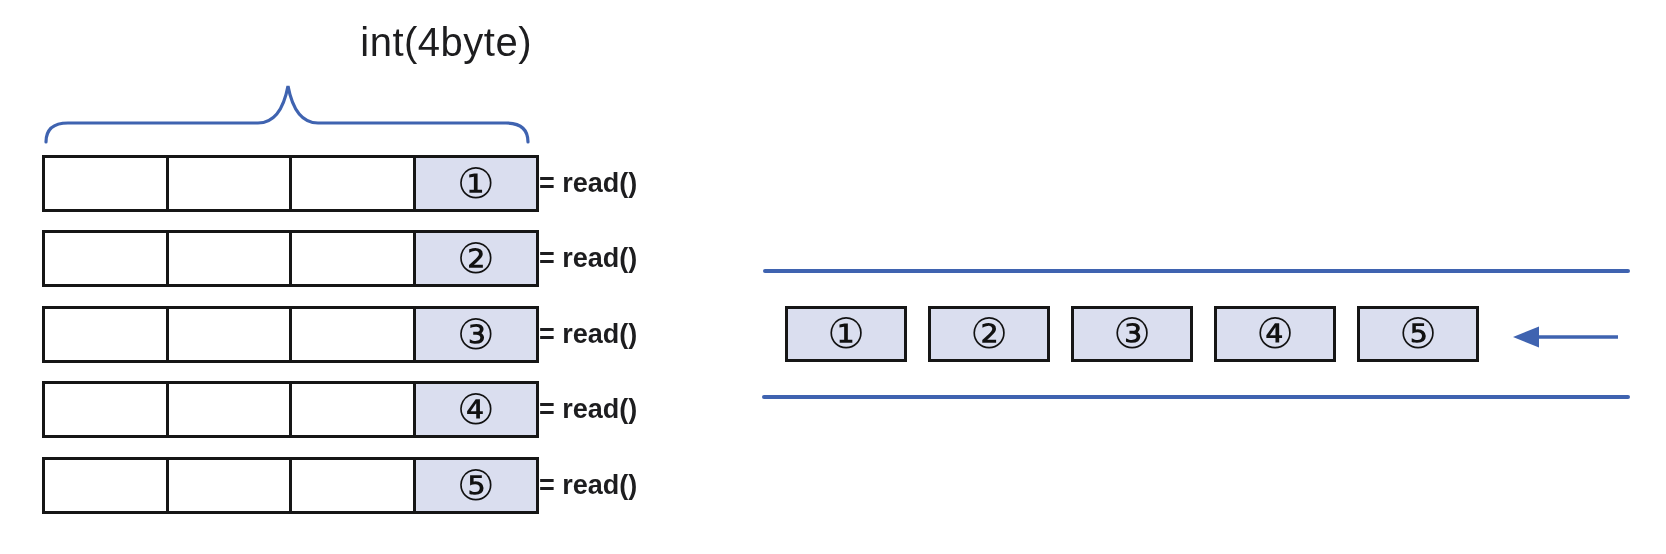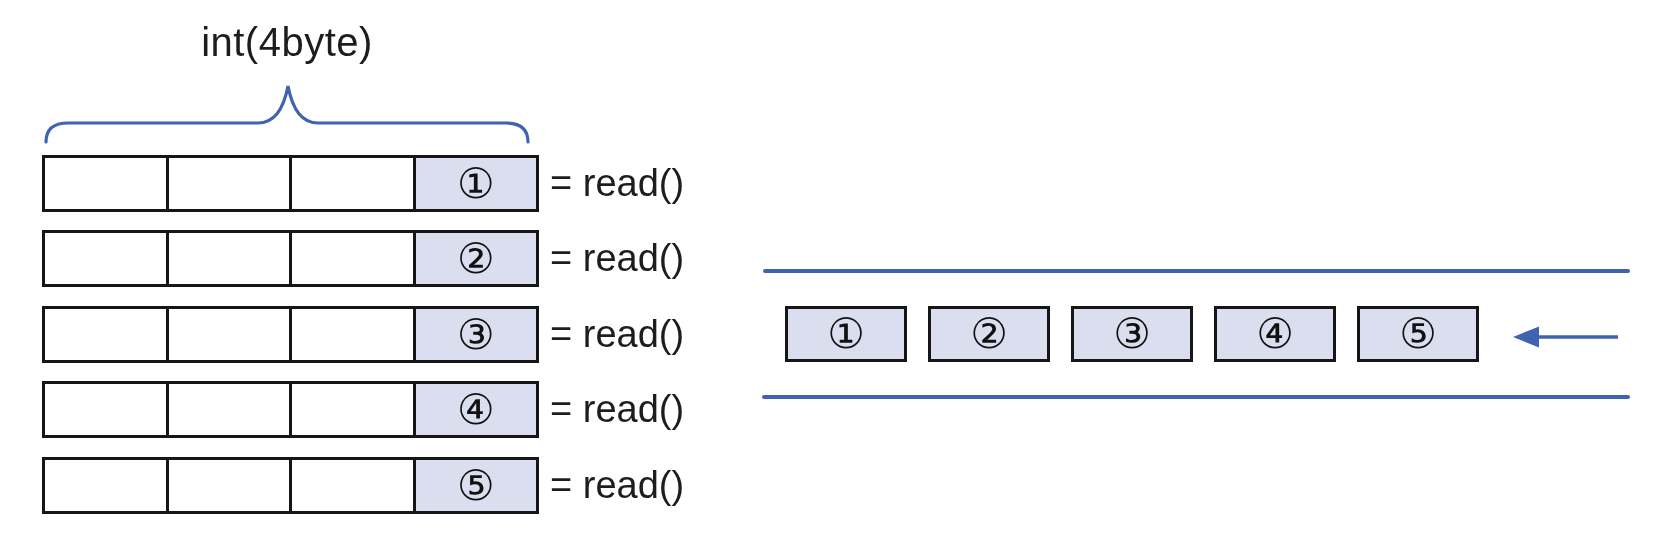--- a/index.html
+++ b/index.html
@@ -13,21 +13,21 @@
   body{font-family:"Liberation Sans",sans-serif;color:var(--ink);}
   .canvas{
     position:relative;
     width:1666px;height:554px;
     background:#ffffff;
     overflow:hidden;
   }
   
   .int-label{
     position:absolute;left:42px;top:20px;width:490px;
-    text-align:center;font-size:40px;font-weight:300;
+    text-align:right;font-size:40px;font-weight:300;
     letter-spacing:0.5px;color:var(--ink);
   }
   .brace{position:absolute;left:42px;top:80px;}
   .mem-row{
     position:absolute;left:42px;height:57px;
     display:flex;align-items:center;
   }
   .row-0{top:155px}.row-1{top:230px}.row-2{top:306px}.row-3{top:381px}.row-4{top:457px}
   .byte-cells{
     width:497px;height:57px;display:flex;
@@ -37,21 +37,21 @@
   .cell:last-child{border-right:none;}
   .cell.value{
     background:var(--fill);
     display:flex;align-items:center;justify-content:center;
   }
   .circled{
     font-family:"DejaVu Sans",sans-serif;
     font-size:42px;line-height:1;color:#111;
   }
   .read-label{
-    margin-left:11px;font-size:38px;font-weight:400;
+    font-size:27px;font-weight:700;
     white-space:nowrap;color:var(--ink);
   }
   
   .stream-title{
     position:absolute;left:778px;top:216px;
     font-size:40px;font-weight:300;color:var(--ink);letter-spacing:0.5px;
   }
   .stream-line{
     position:absolute;height:4px;background:var(--accent);border-radius:2px;
   }

